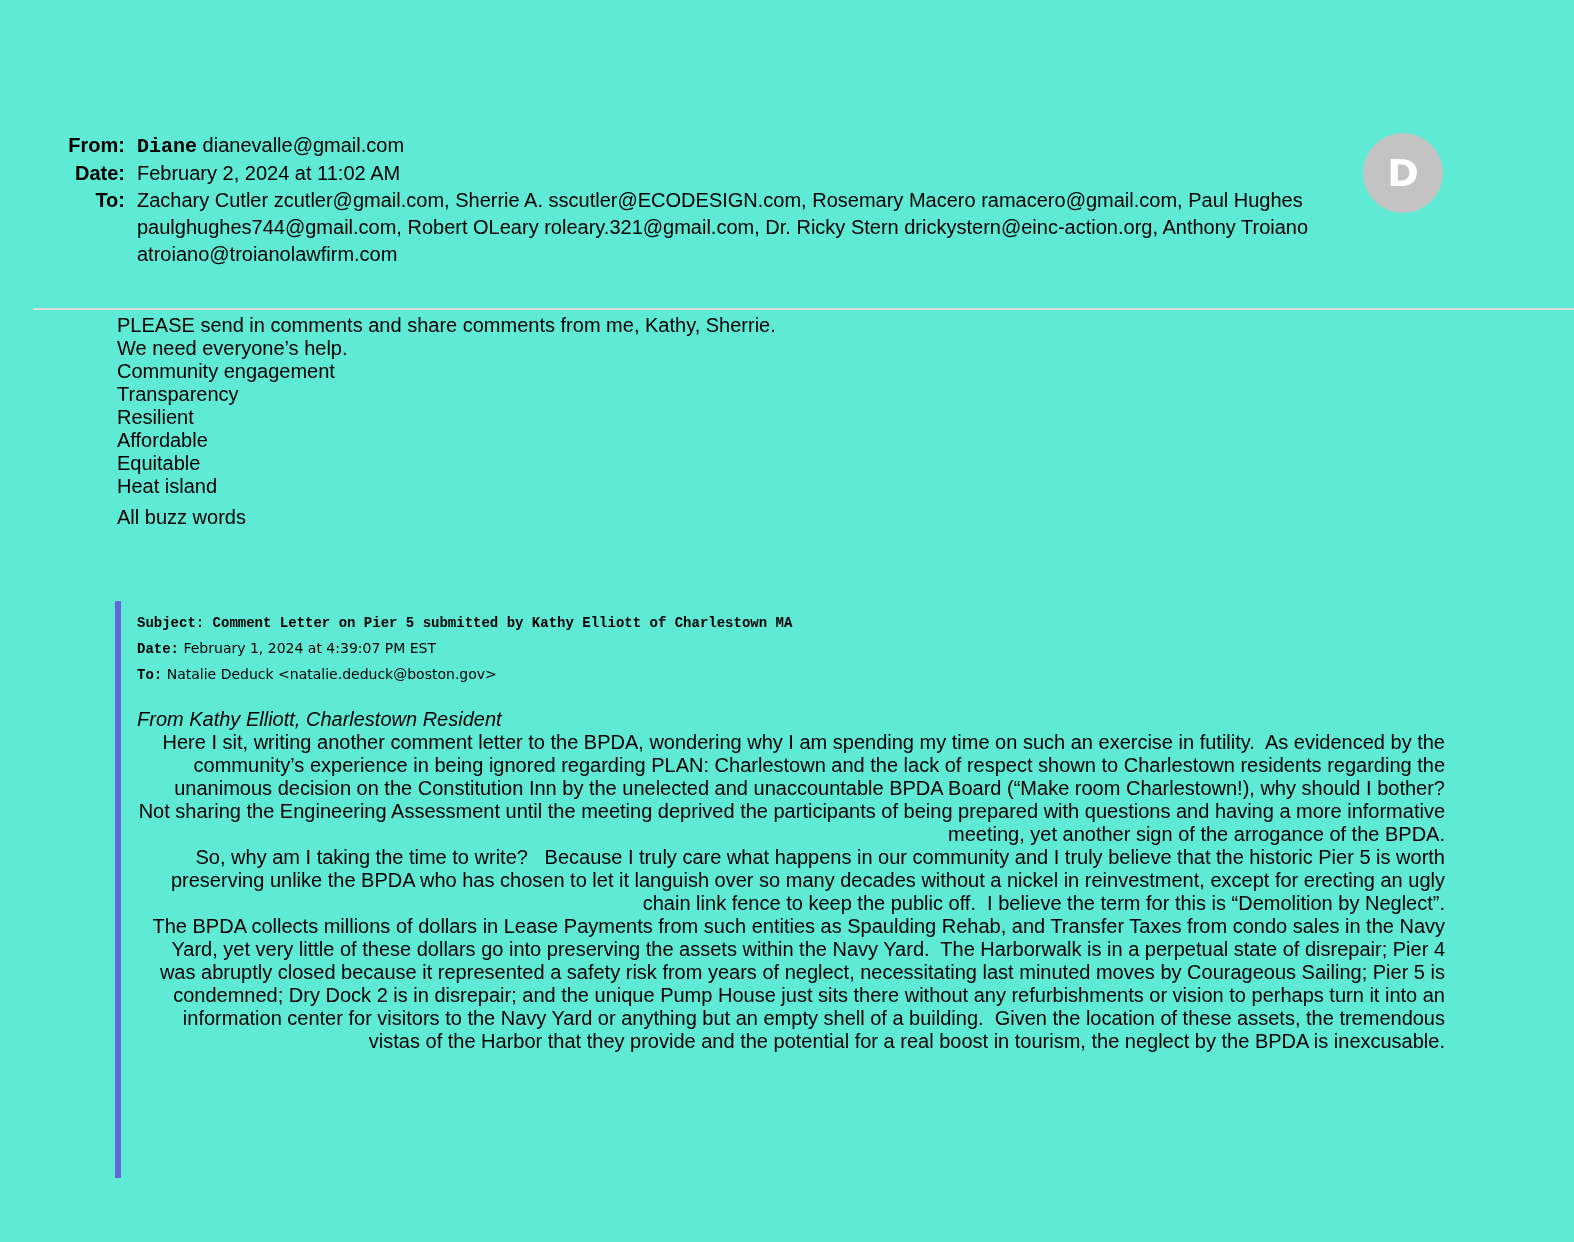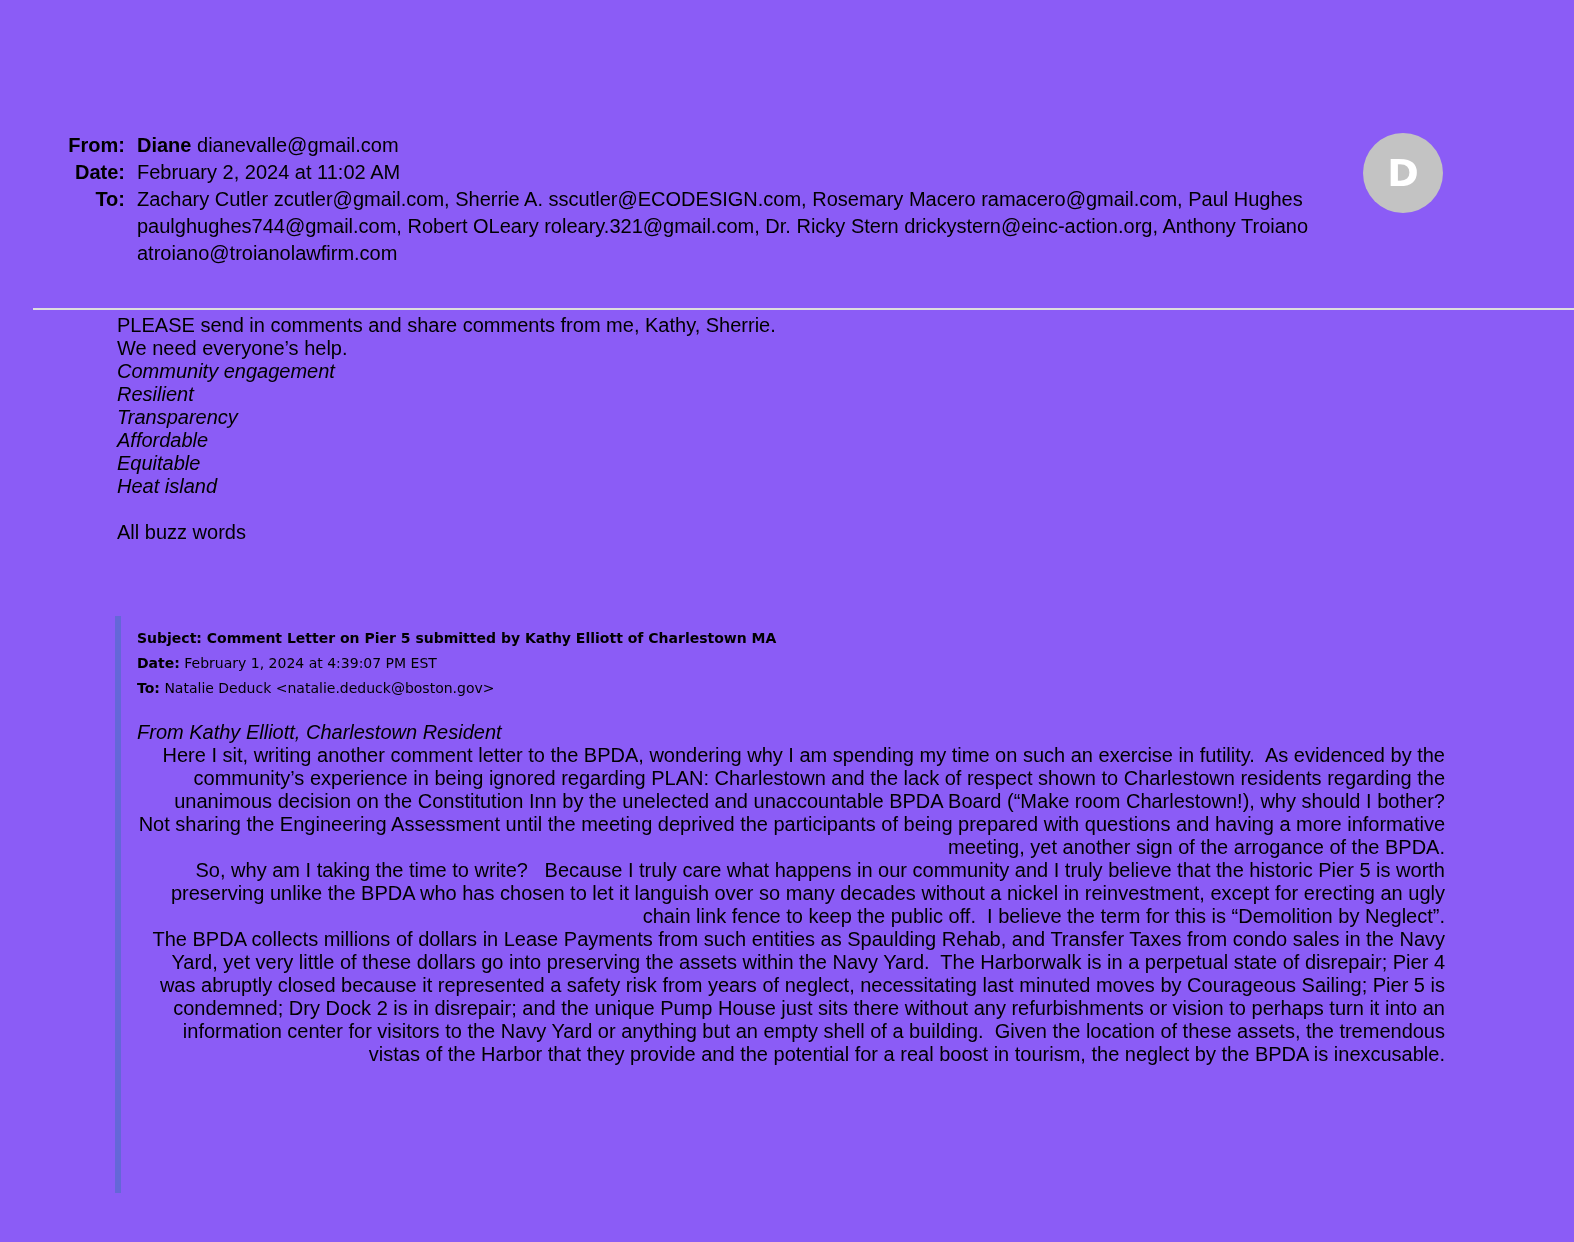--- a/index.html
+++ b/index.html
@@ -1,27 +1,27 @@
 <!DOCTYPE html>
 <html><head>
 <meta charset="utf-8">
 <style>
   html, body { margin: 0; padding: 0; background: #ffffff; }
   body {
     width: 1574px; height: 1242px; overflow: hidden;
     font-family: "Liberation Sans", sans-serif; color: #000;
   }
-  .page { position: relative; width: 1574px; height: 1242px; background: #8b5cf6; }
+  .page { position: relative; width: 1574px; height: 1242px; background: #5eead4; }
 
   
   .header { position: absolute; top: 132px; left: 0; width: 1574px; }
   .hrow { display: flex; font-size: 20px; line-height: 27px; }
   .hlabel { flex: none; width: 125px; text-align: right; font-weight: bold; }
   .hvalue { margin-left: 12px; }
-  .bold { font-weight: bold; }
+  .bold { font-weight: bold; font-family: Liberation Mono, monospace; }
   .to-value { width: 1240px; white-space: pre-wrap; }
 
   .avatar {
     position: absolute; top: 1px; left: 1363px; width: 80px; height: 80px;
     border-radius: 50%; background: #c3c3c3;
     display: flex; align-items: center; justify-content: center;
   }
   .avatar span {
     font-family: "DejaVu Sans", sans-serif; font-weight: bold;
     font-size: 38px; color: #ffffff;
@@ -29,21 +29,21 @@
 
   .divider { position: absolute; top: 308px; left: 33px; right: 0; height: 2px; background: #dedede; }
 
   
   .mailbody {
     position: absolute; top: 314px; left: 117px; width: 1345px;
     font-size: 20px; line-height: 23px;
   }
   .mailbody p { margin: 0; white-space: pre-wrap; }
   .intro { margin-bottom: 22px; }
-  .buzzwords { margin-bottom: 23px; font-style: italic; }
+  .buzzwords { margin-bottom: 8px; }
   .buzz-footer { margin-bottom: 0; }
 
   
   .quote {
     margin: 72px 0 0 -2px; padding: 10px 0 0 16px;
     border-left: 6px solid #6467d8;
     min-height: 577px; box-sizing: border-box;
     width: 1330px;
   }
   .q-header {
@@ -79,22 +79,22 @@
   </div>
 
   <div class="divider"></div>
 
   <div class="mailbody">
     <p class="intro">PLEASE send in comments and share comments from me, Kathy, Sherrie.
 We need everyone’s help.</p>
 
     <div class="buzzwords">
       <p>Community engagement</p>
+      <p>Transparency</p>
       <p>Resilient</p>
-      <p>Transparency</p>
       <p>Affordable</p>
       <p>Equitable</p>
       <p>Heat island</p>
     </div>
 
     <p class="buzz-footer">All buzz words</p>
 
     <blockquote class="quote">
       <div class="q-header">
         <div class="qh-line bold">Subject: Comment Letter on Pier 5 submitted by Kathy Elliott of Charlestown MA</div>

